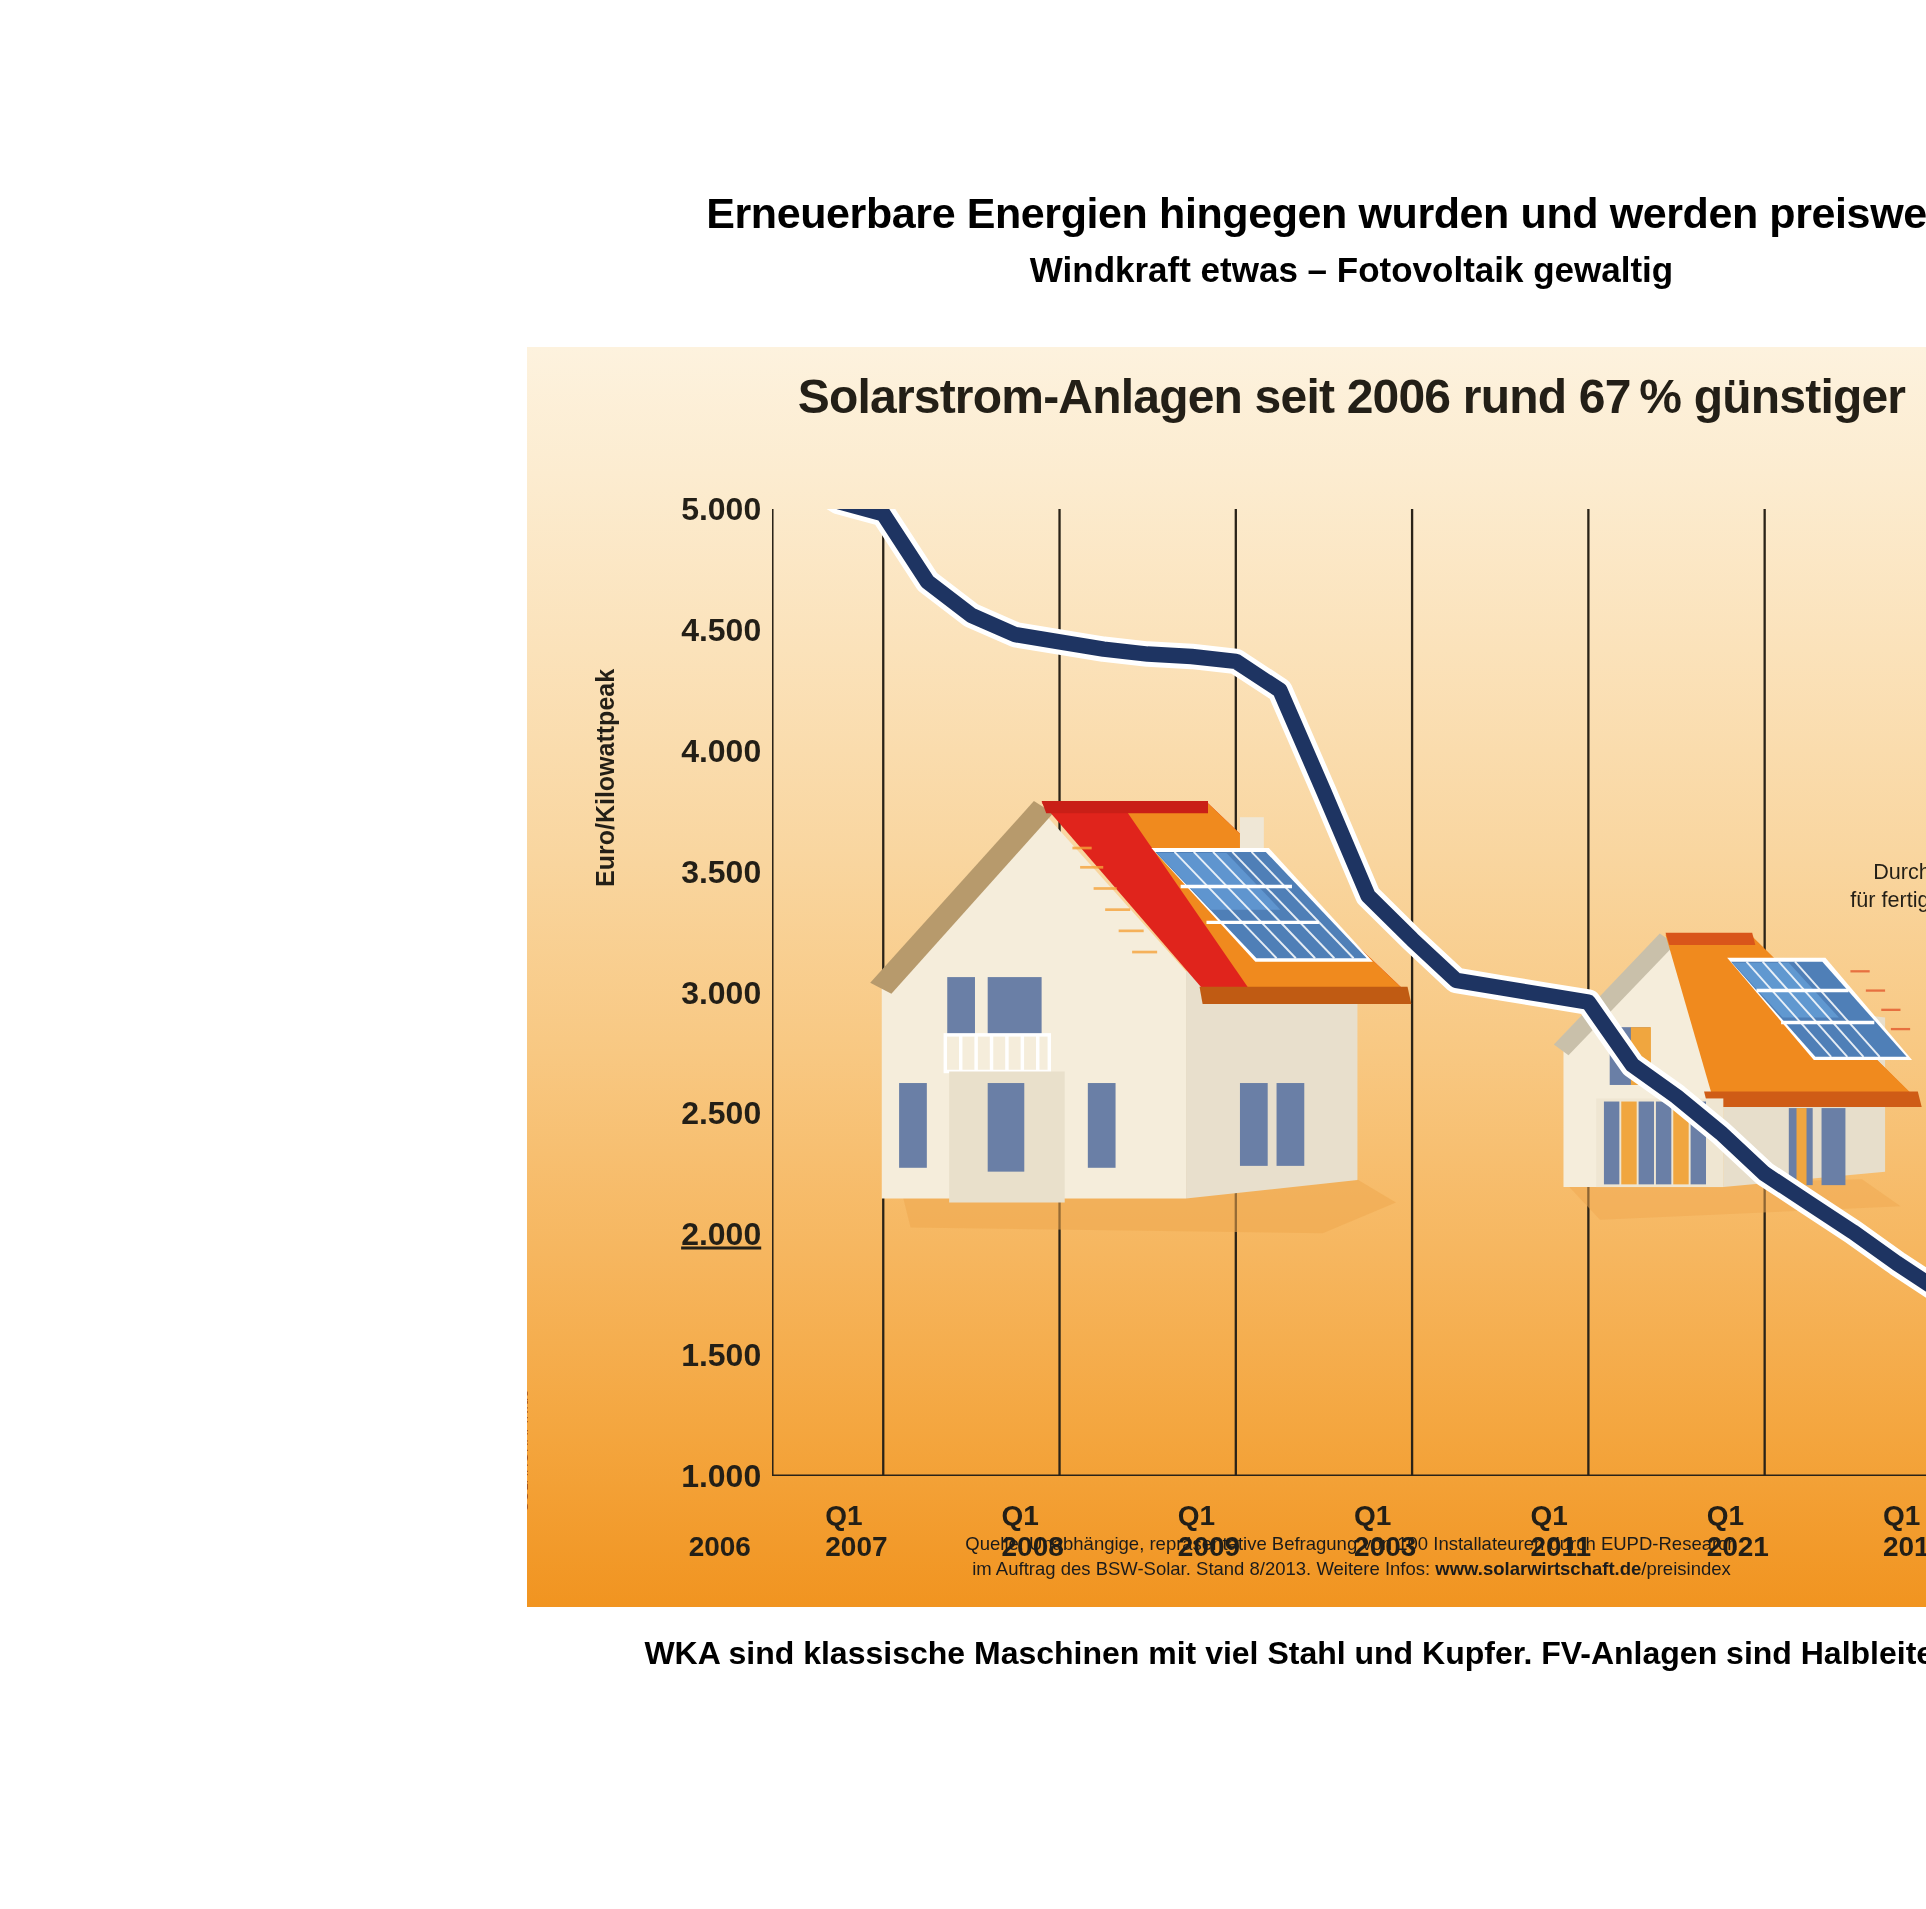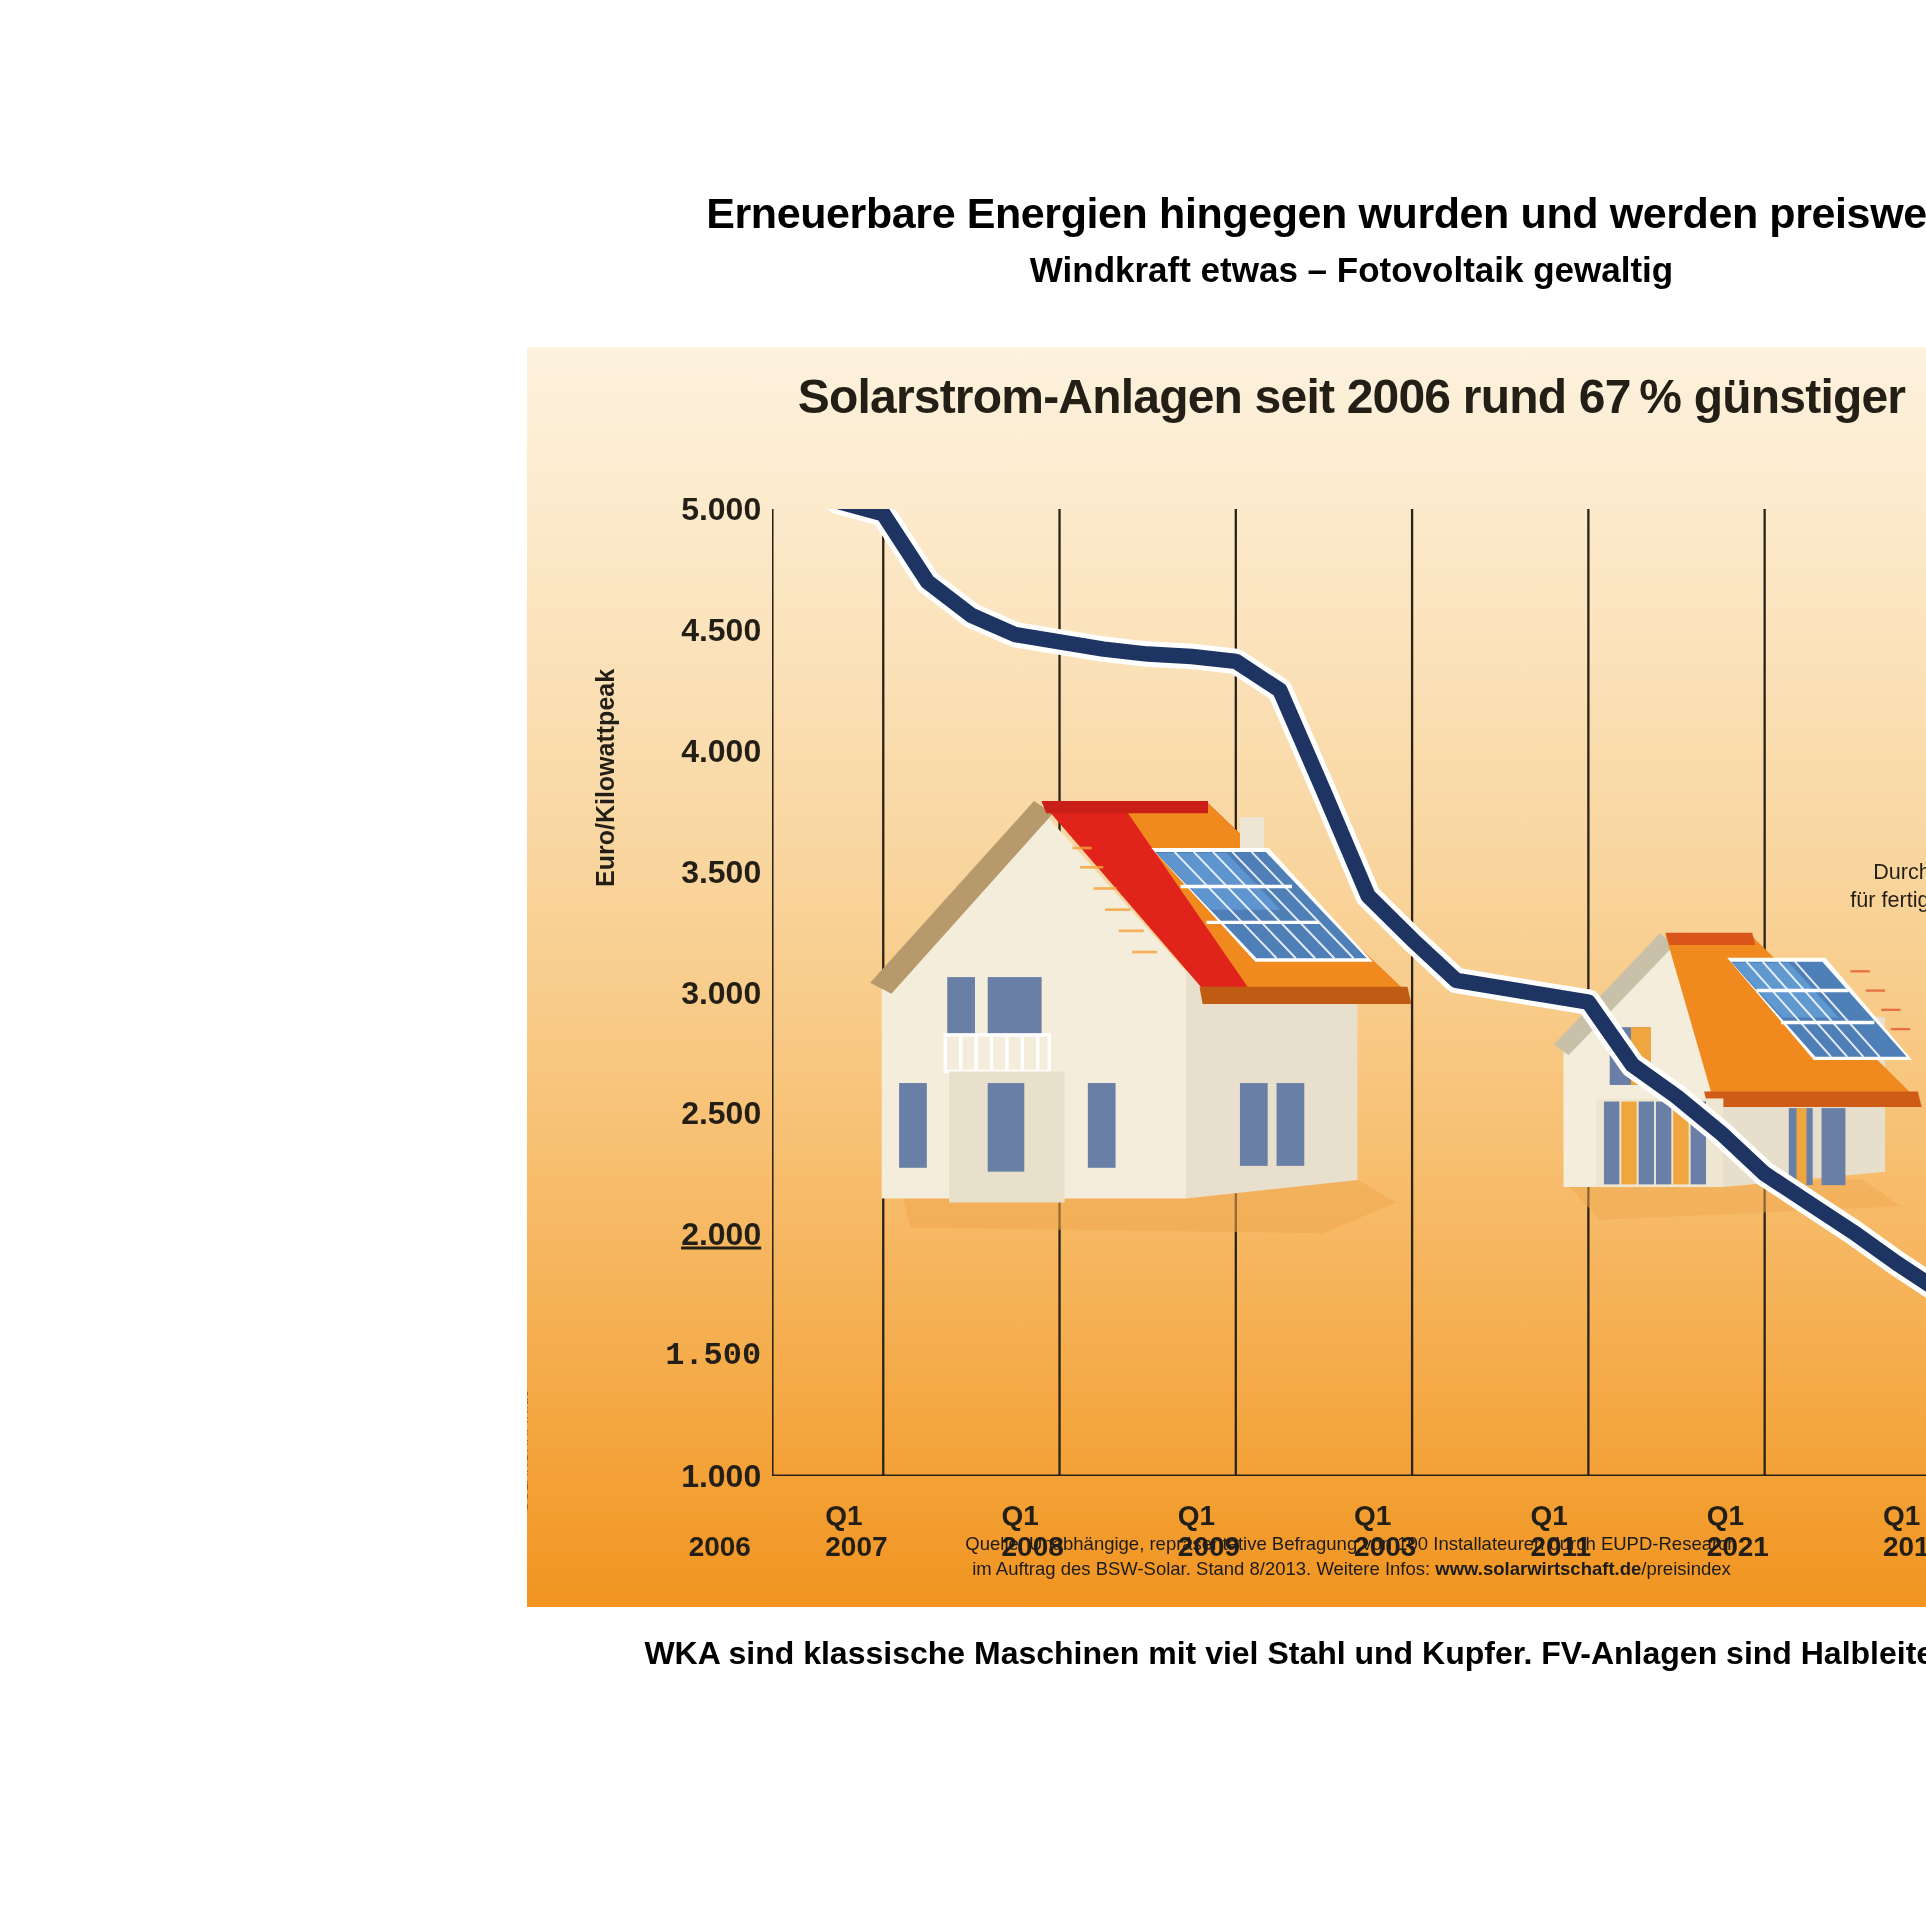--- a/index.html
+++ b/index.html
@@ -96,21 +96,21 @@
     <div class="axis-y-label">Euro/Kilowattpeak</div>
 
     <div id="yticks">
         <div class="ytick" style="top: 0%; text-align: right;">5.000</div>
         <div class="ytick" style="top: 12.5%; text-align: right;">4.500</div>
         <div class="ytick" style="top: 25%;">4.000</div>
         <div class="ytick" style="top: 37.5%;">3.500</div>
         <div class="ytick" style="top: 50%;">3.000</div>
         <div class="ytick" style="top: 62.5%; margin-left: 40px;">2.500</div>
         <div class="ytick" style="top: 75%; text-decoration: underline;">2.000</div>
-        <div class="ytick" style="top: 87.5%; font-family: Liberation Mono, monospace;">1.500</div>
+        <div class="ytick" style="top: 87.5%;">1.500</div>
         <div class="ytick" style="top: 100%;">1.000</div>
       </div>
     <div id="xticks">
         <div class="xtick" style="left: -1.84497%;">
           <span class="q">&nbsp;</span>
           <span class="yr">2006</span>
         </div>
         <div class="xtick" style="left: 8.09093%;">
           <span class="q">Q1</span>
           <span class="yr">2007</span>

